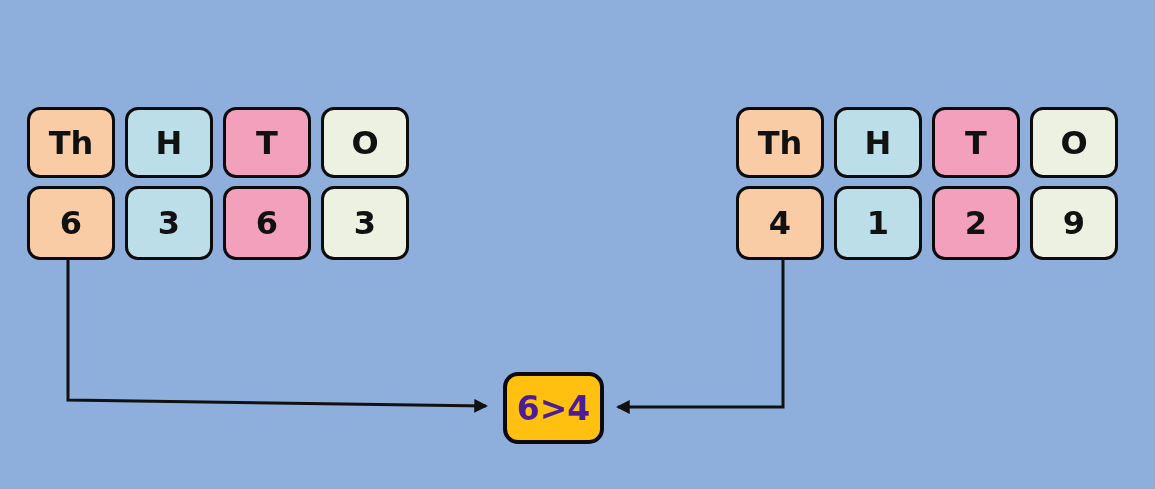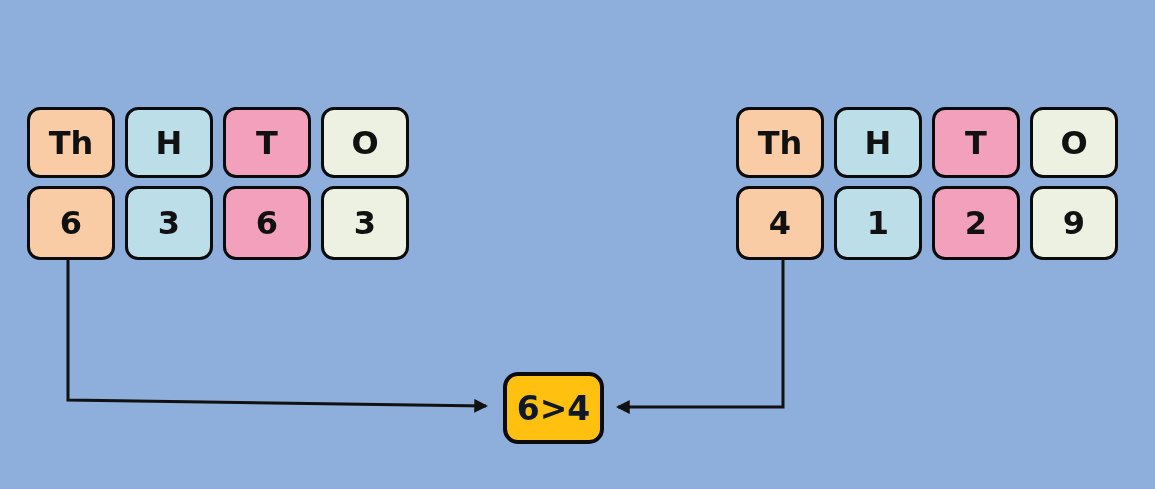--- a/index.html
+++ b/index.html
@@ -43,21 +43,21 @@
     width: 101px;
     height: 72px;
     box-sizing: border-box;
     border: 4px solid #0b0b0b;
     border-radius: 15px;
     display: flex;
     align-items: center;
     justify-content: center;
     font-weight: 700;
     font-size: 33px;
-    color: #0f172a;
+    color: #4c1d95;
     line-height: 1;
   }
   .arrows {
     position: absolute;
     left: 0;
     top: 0;
     pointer-events: none;
   }
   .arrows path {
     fill: none;

